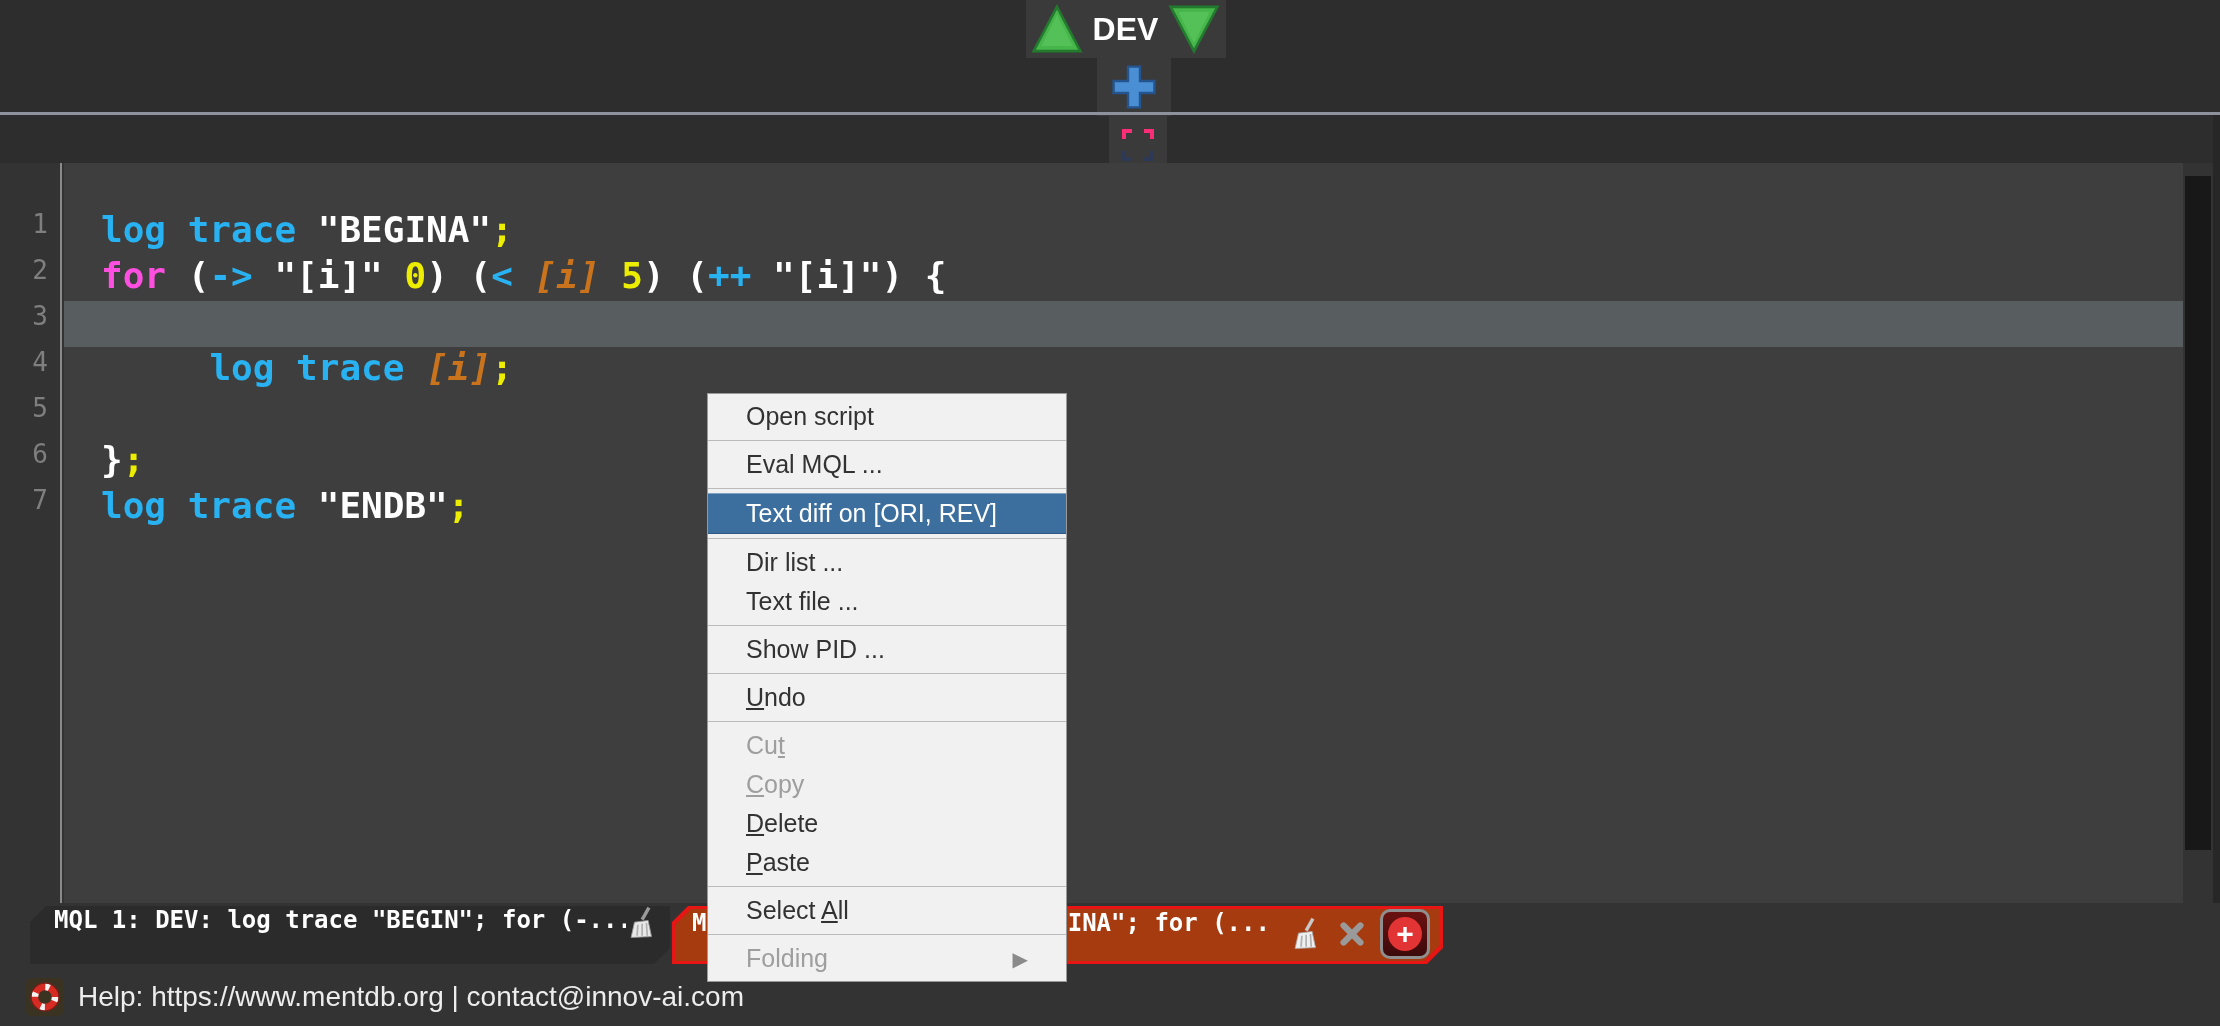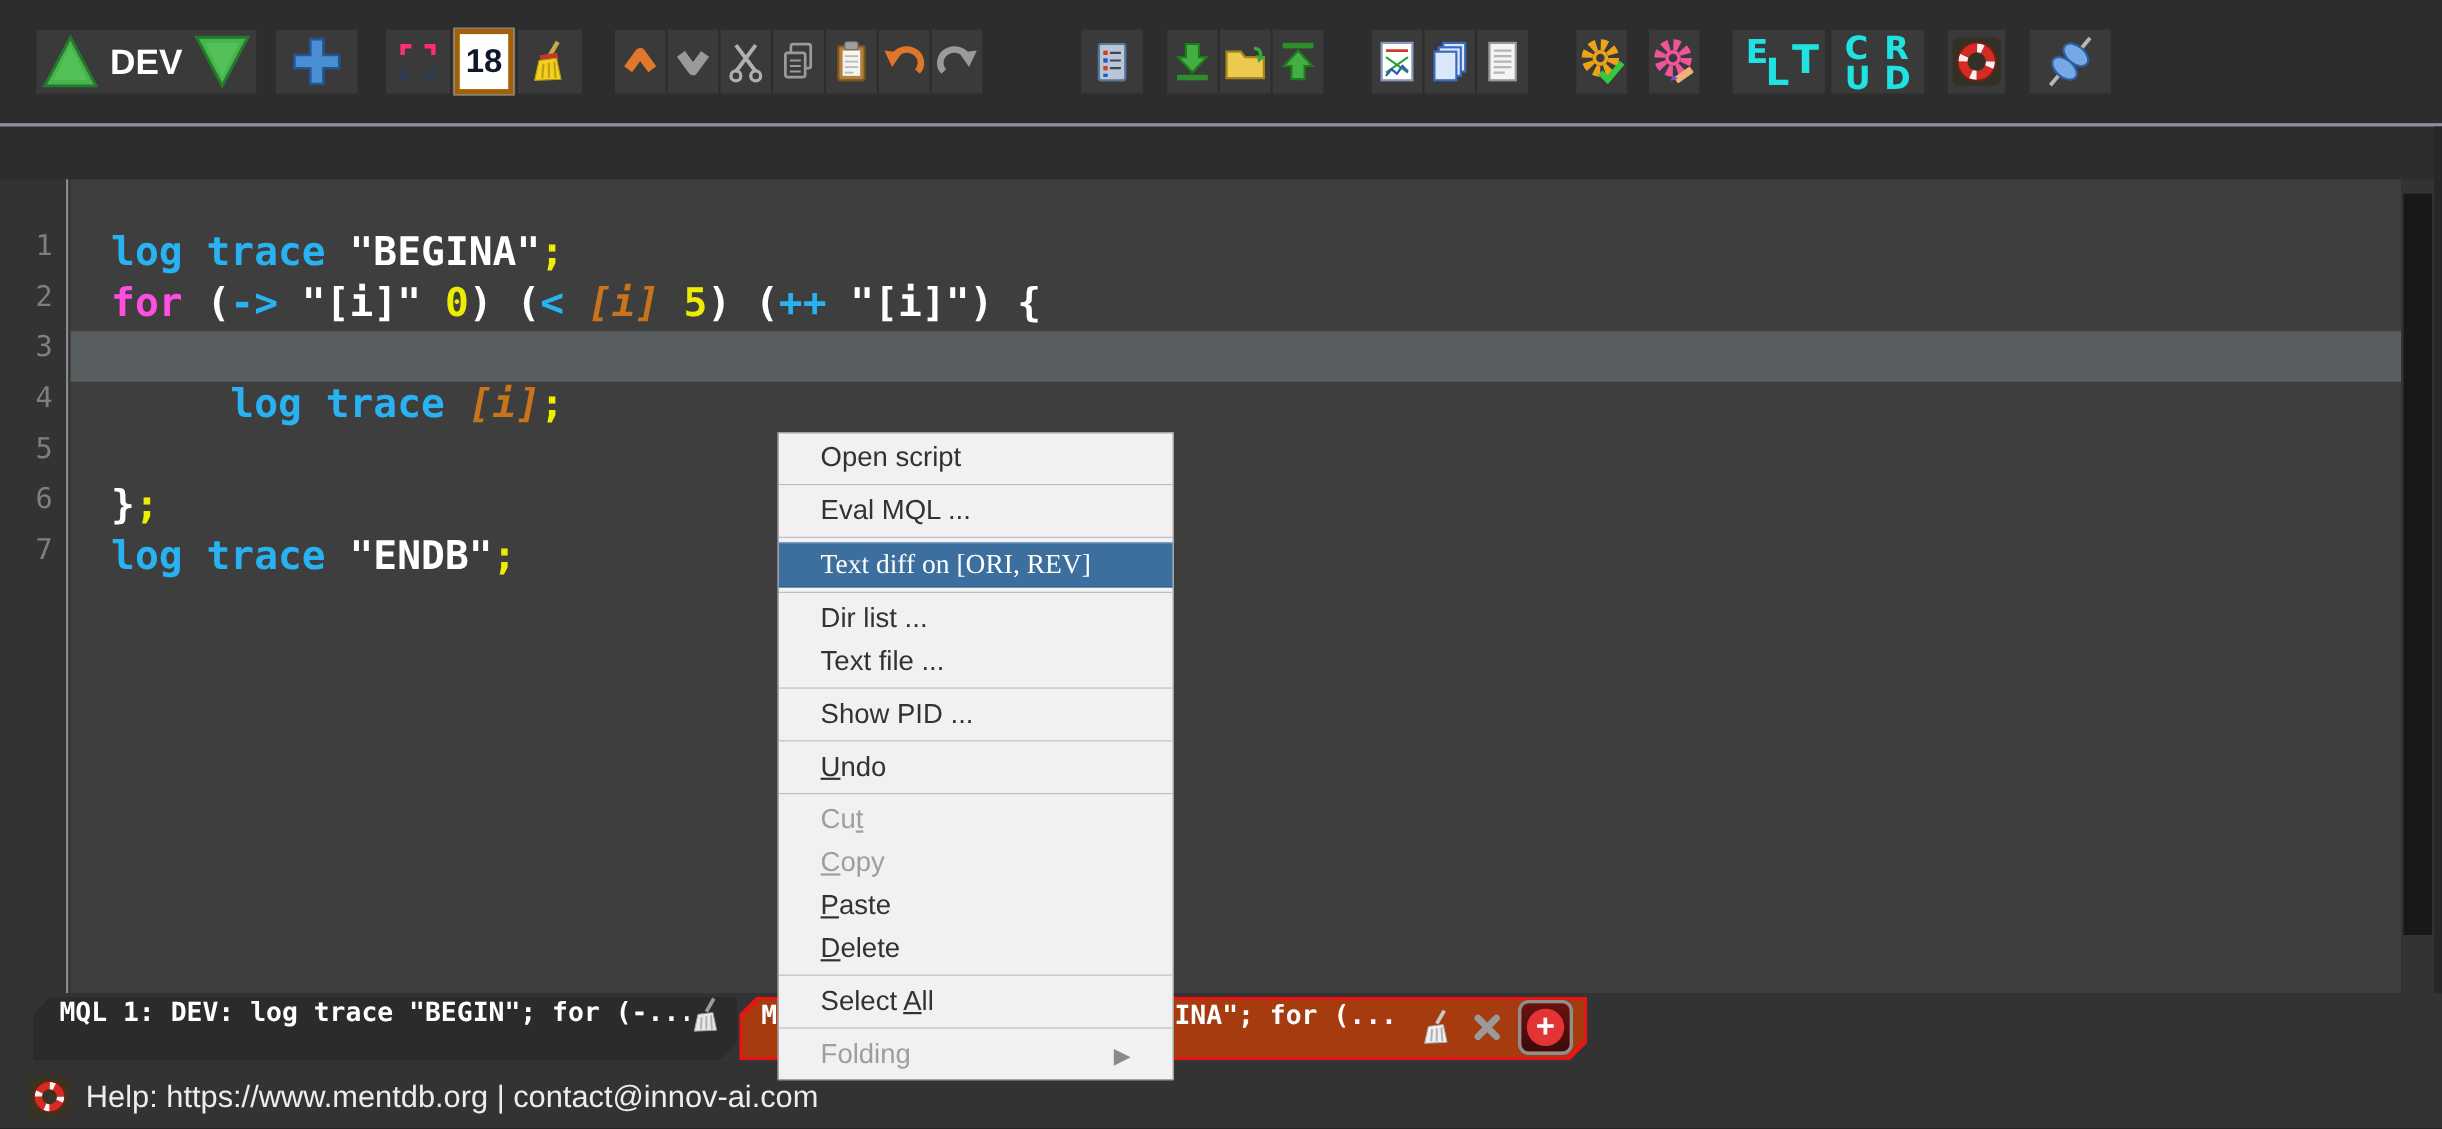--- a/index.html
+++ b/index.html
@@ -1,20 +1,20 @@
 <!DOCTYPE html>
 <html><head>
 <meta charset="utf-8">
 <style>
   html,body{margin:0;padding:0;background:#1e1e1e;}
   .app{position:relative;width:2220px;height:1026px;background:#2d2d2d;overflow:hidden;
        font-family:"DejaVu Sans Mono",monospace;}
   
   .toolbar{position:absolute;left:0;top:0;width:2220px;height:112px;display:flex;align-items:center;
-           padding-left:33px;box-sizing:border-box;background:#2d2d2d;}
+           padding-left:33px;box-sizing:border-box;background:#2d2d2d;flex-direction:column;}
   .c{height:58px;min-width:46px;background:#3a3a3a;display:flex;align-items:center;justify-content:center;
      margin-right:2px;flex:0 0 auto;}
   .envlbl{color:#fff;font:bold 32px "Liberation Sans",sans-serif;margin:0 10px;}
   .fontbox{width:44px;height:50px;background:#fff;border:5px solid #a16207;outline:1px solid #888;
            display:flex;align-items:center;justify-content:center;color:#0f172a;
            font:bold 30px "Liberation Sans",sans-serif;}
   .eltbox{position:relative;width:84px;height:58px;color:#1fe3e3;font-family:"DejaVu Sans",sans-serif;font-weight:bold;}
   .eltbox span{position:absolute;line-height:1;}
   .tbsep{position:absolute;left:0;top:112px;width:2220px;height:3px;background:#8d929c;}
   
@@ -53,21 +53,21 @@
            justify-content:center;color:#fff;font:bold 30px "Liberation Sans",sans-serif;line-height:1;}
   
   .helpbar{position:absolute;left:0;top:967px;width:2220px;height:59px;background:#333;display:flex;
            align-items:center;color:#ededed;font:28px "Liberation Sans",sans-serif;}
   .buoyframe{margin:0 14px 0 26px;background:#3a3322;border-radius:6px;padding:2px;display:flex;}
   
   .menu{position:absolute;left:707px;top:393px;width:360px;background:#f1f1f1;border:1px solid #999;
         box-sizing:border-box;padding:3px 0;font:25px "Liberation Sans",sans-serif;z-index:50;}
   .mi{height:39px;display:flex;align-items:center;padding:0 38px;color:#323232;}
   .mi.dis{color:#9e9e9e;}
-  .mi.sel{background:#3c6e9e;color:#fff;border-top:1px solid #7fa3c4;border-bottom:1px solid #2d5a85;font-family:Liberation Serif, serif;}
+  .mi.sel{background:#3c6e9e;color:#fff;border-top:1px solid #7fa3c4;border-bottom:1px solid #2d5a85;}
   .msep{height:1px;background:#bbb;margin:4px 0;}
   .marrow{margin-left:auto;font-size:20px;color:#8a8a8a;font-family:"DejaVu Sans",sans-serif;}
   svg{display:block;}
 </style>
 </head>
 <body>
 
 <div class="app">
 
   <div class="toolbar">
@@ -402,24 +402,24 @@
         <span class="mlab"><u>U</u>ndo</span>
       </div>
       <div class="msep"></div>
       <div class="mi dis">
         <span class="mlab">Cu<u>t</u></span>
       </div>
       <div class="mi dis">
         <span class="mlab"><u>C</u>opy</span>
       </div>
       <div class="mi">
+        <span class="mlab"><u>D</u>elete</span>
+      </div>
+      <div class="mi">
         <span class="mlab"><u>P</u>aste</span>
-      </div>
-      <div class="mi">
-        <span class="mlab"><u>D</u>elete</span>
       </div>
       <div class="msep"></div>
       <div class="mi">
         <span class="mlab">Select <u>A</u>ll</span>
       </div>
       <div class="msep"></div>
       <div class="mi dis">
         <span class="mlab">Folding</span>
         <span class="marrow">▶</span>
       </div>

